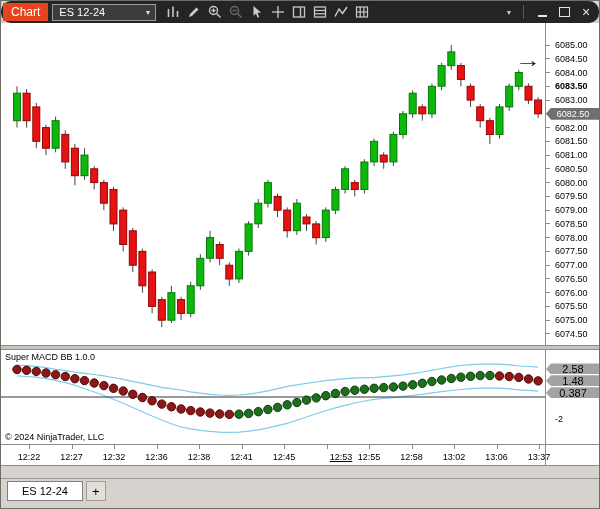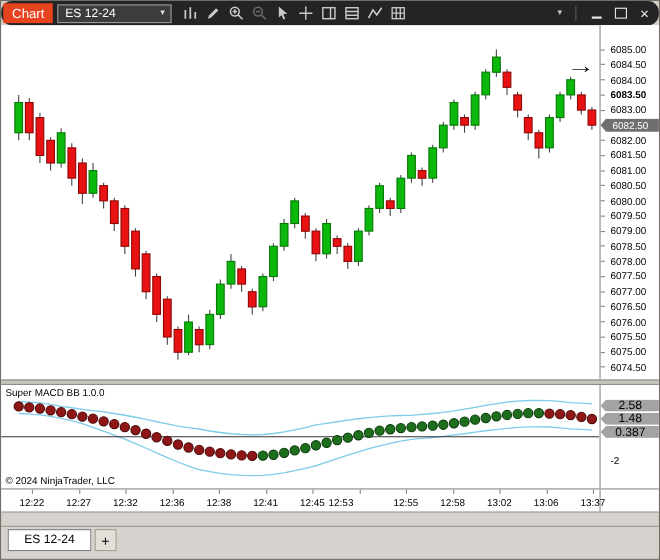--- a/index.html
+++ b/index.html
@@ -408,21 +408,21 @@
       <div class="time-label" style="left: 113px;">12:32</div>
       <div class="time-tick" style="left: 155.5px;"></div>
       <div class="time-label" style="left: 155.5px;">12:36</div>
       <div class="time-tick" style="left: 198px;"></div>
       <div class="time-label" style="left: 198px;">12:38</div>
       <div class="time-tick" style="left: 240.5px;"></div>
       <div class="time-label" style="left: 240.5px;">12:41</div>
       <div class="time-tick" style="left: 283px;"></div>
       <div class="time-label" style="left: 283px;">12:45</div>
       <div class="time-tick" style="left: 325.5px;"></div>
-      <div class="time-label" style="left: 309px;">12:53</div>
+      <div class="time-label" style="left: 340px; text-decoration: underline;">12:53</div>
       <div class="time-tick" style="left: 368px;"></div>
       <div class="time-label" style="left: 368px;">12:55</div>
       <div class="time-tick" style="left: 410.5px;"></div>
       <div class="time-label" style="left: 410.5px;">12:58</div>
       <div class="time-tick" style="left: 453px;"></div>
       <div class="time-label" style="left: 453px;">13:02</div>
       <div class="time-tick" style="left: 495.5px;"></div>
       <div class="time-label" style="left: 495.5px;">13:06</div>
       <div class="time-tick" style="left: 538px;"></div>
       <div class="time-label" style="left: 538px;">13:37</div>

